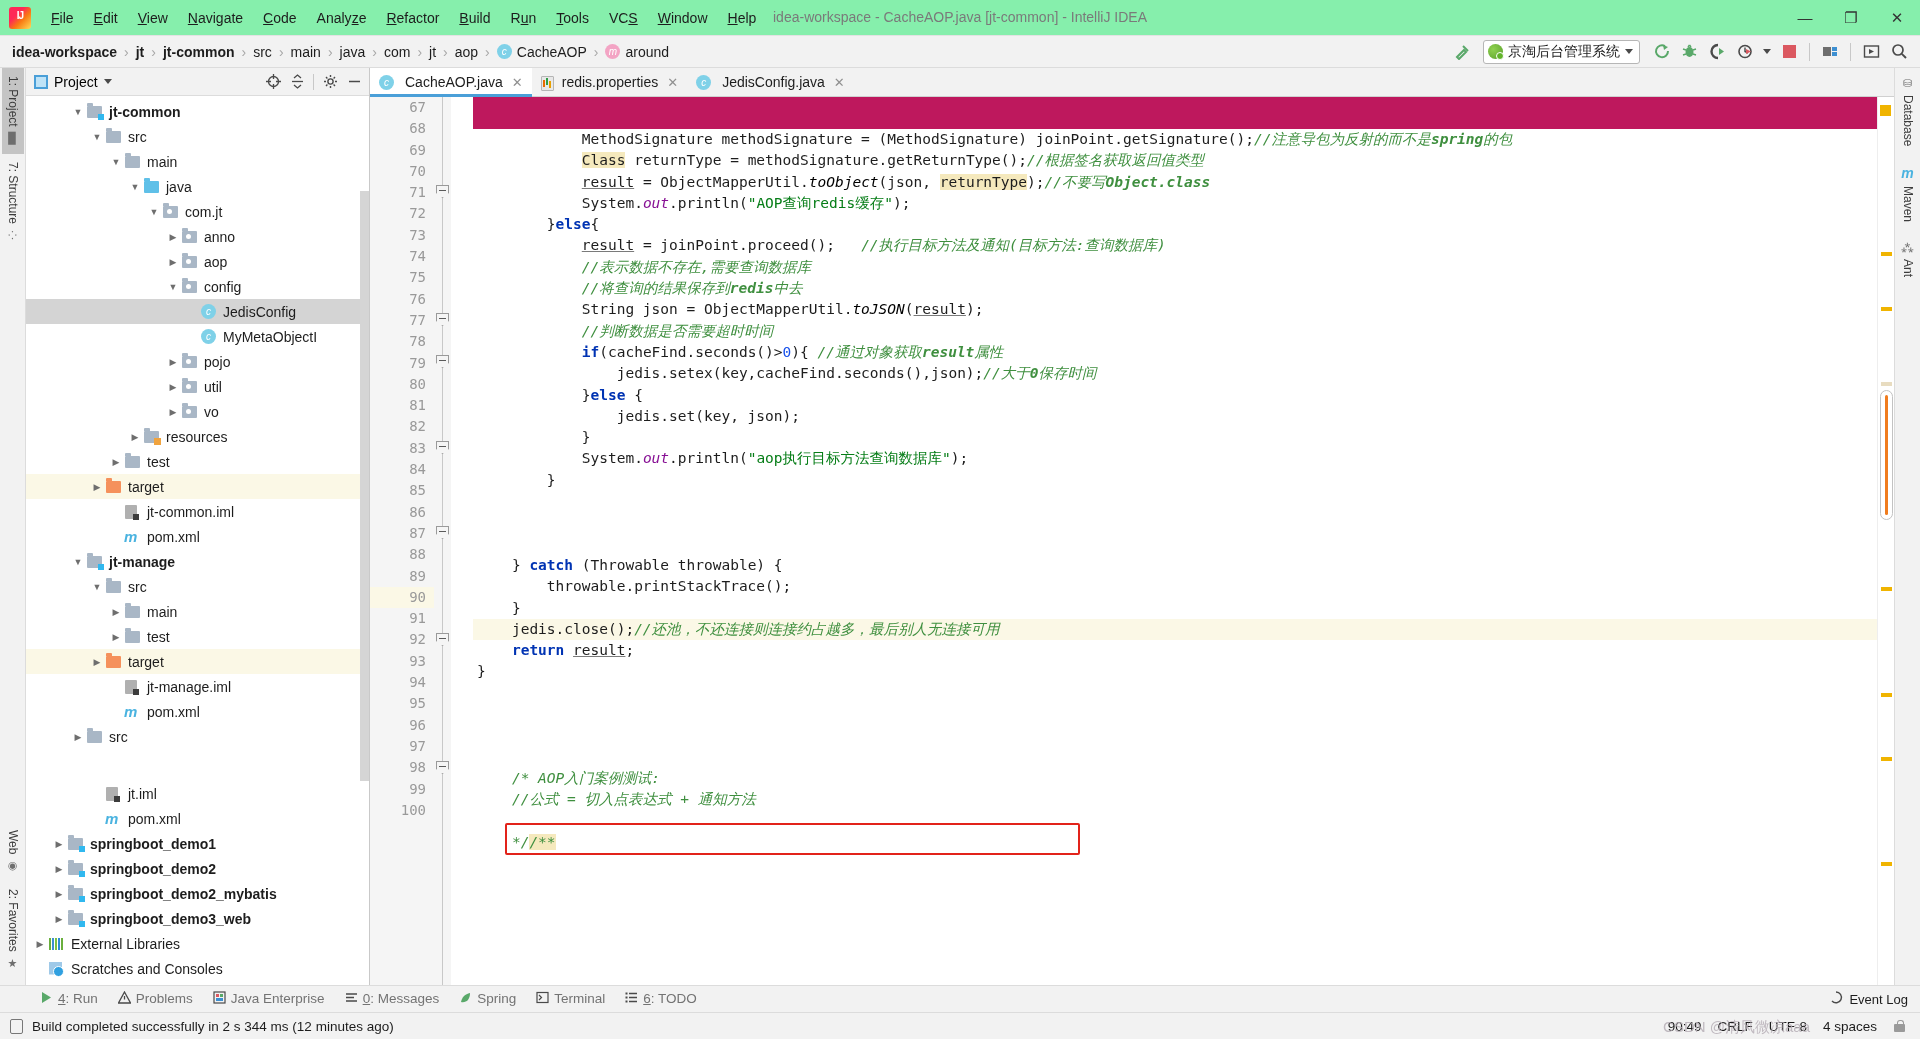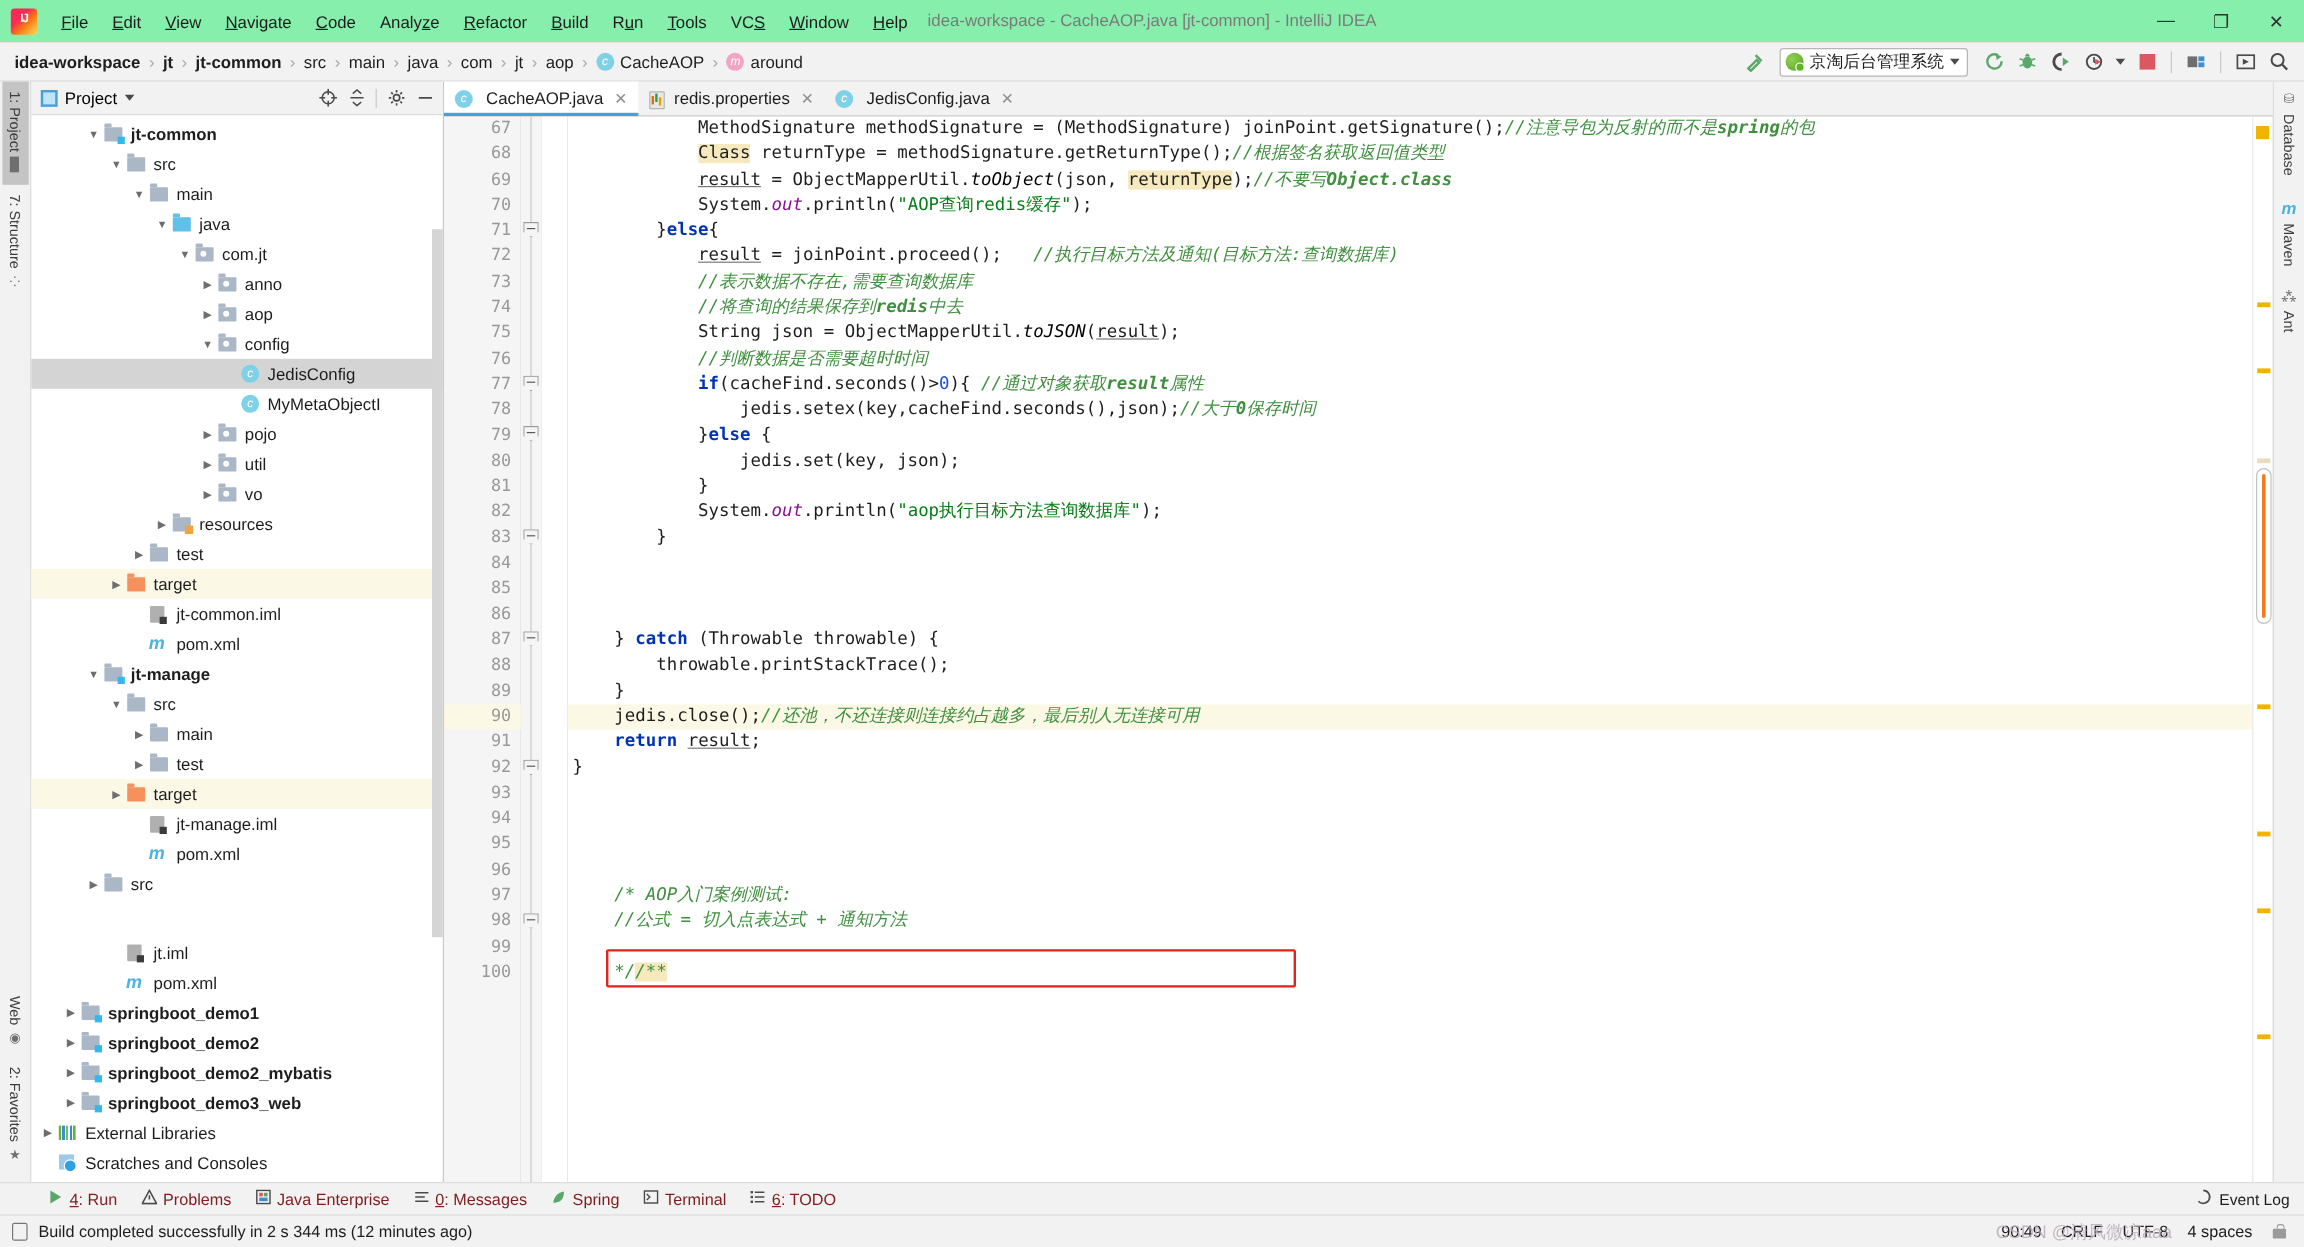--- a/index.html
+++ b/index.html
@@ -150,35 +150,35 @@
   .tab { display:flex; align-items:center; gap:6px; padding:0 9px; font-size:14px; color:#1d1d1d; position:relative; }
   .tab.active { background:#fff; }
   .tab.active::after{content:"";position:absolute;left:0;right:0;bottom:-1px;height:3px;background:#4a9fd8;}
   .tab .x { color:#909090; font-size:13px; margin-left:3px;}
   .propico{width:15px;height:15px;position:relative;flex:0 0 15px;}
   .propico::before{content:"";position:absolute;left:0;top:1px;width:11px;height:13px;background:#e8e8e8;border:1px solid #b5b5b5;border-radius:1px;}
   .propico::after{content:"";position:absolute;left:2px;top:5px;width:2px;height:7px;
      box-shadow: 0 0 0 0 #e86c00, 3px -2px 0 0 #2f9e44, 6px 1px 0 0 #e8a000;
      background:#e86c00; }
 
-  .edbody { flex:1 1 auto; display:flex; min-height:0; position:relative; background:#a3a3a3;}
+  .edbody { flex:1 1 auto; display:flex; min-height:0; position:relative; background:#be185d;}
   .gutter { width:64px; flex:0 0 64px; background:#f5f5f5; position:relative; border-right:0; }
   .gline { height:21.3px; line-height:21.3px; text-align:right; padding-right:8px;
            font-family:"DejaVu Sans Mono", monospace; font-size:14px; color:#999; }
   .gline.hl { background:#fbf8e6;padding-left:24px; }
   .foldcol { width:17px; flex:0 0 17px; background:#f5f5f5; position:relative;}
   .foldline{position:absolute;left:8px;top:0;bottom:0;width:1px;background:#c8c8c8;}
   .foldmark{position:absolute;left:2px;width:13px;height:13px;}
   .foldmark::before{content:"";position:absolute;inset:0;border:1px solid #9a9a9a;background:#f5f5f5;
     clip-path:polygon(0 0,100% 0,100% 62%,50% 100%,0 62%);}
   .foldmark::after{content:"";position:absolute;left:3px;top:5px;width:7px;height:1px;background:#5a5a5a;}
   .indentcol{width:22px;flex:0 0 22px;background:#fff;}
 
   .code { flex:1 1 auto; position:relative; background:#fff; overflow:hidden;
-          font-family:"DejaVu Sans Mono", monospace; font-size:14.5px; min-width:0;}
+          font-family:"DejaVu Sans Mono", monospace; font-size:14.5px; min-width:0;margin-top:32px;}
   .cline { height:21.3px; line-height:21.3px; white-space:pre; padding-left:4px; }
   .cline.hl { background:#fbf8e6; }
   .kw{color:#0033b3;font-weight:bold;}
   .cm{color:#3f8f3f;font-style:italic;}
   .cm b{font-weight:bold;font-style:italic;}
   .str{color:#067d17;}
   .num{color:#1750eb;}
   .fld{color:#871094;font-style:italic;}
   .mit{color:#000;font-style:italic;}
   .hlbg{background:#f5e9bd;}
@@ -193,21 +193,21 @@
   .stripe .topsq{position:absolute;right:3px;top:8px;width:11px;height:11px;background:#f0b400;}
 
   .rrail{ width:26px; flex:0 0 26px; background:#f2f2f2; border-left:1px solid #dcdcdc; display:flex; flex-direction:column; align-items:center;}
   .rrail .rail-btn{padding:10px 4px;}
 
   
   .botbar {
     height:27px; flex:0 0 27px; display:flex; align-items:center;
     background:#f2f2f2; border-top:1px solid #dcdcdc; padding-left:30px; gap:0;
   }
-  .botitem{display:flex;align-items:center;gap:5px;padding:2px 10px;font-size:13.5px;color:#7f1d1d;}
+  .botitem{display:flex;align-items:flex-start;gap:5px;padding:2px 10px;font-size:13.5px;color:#737373;}
   .botitem u{text-decoration:underline;}
   .botright{margin-left:auto;display:flex;align-items:center;padding-right:12px;gap:6px;}
   .statusbar{
     height:27px;flex:0 0 27px;display:flex;align-items:center;background:#f2f2f2;
     border-top:1px solid #dcdcdc;padding-left:10px;font-size:13.5px;color:#1d1d1d;position:relative;
   }
   .sb-right{margin-left:auto;display:flex;align-items:center;gap:16px;padding-right:14px;}
   .sb-right span{white-space:nowrap;}
   .watermark{
     position:absolute; right:110px; bottom:2px;

